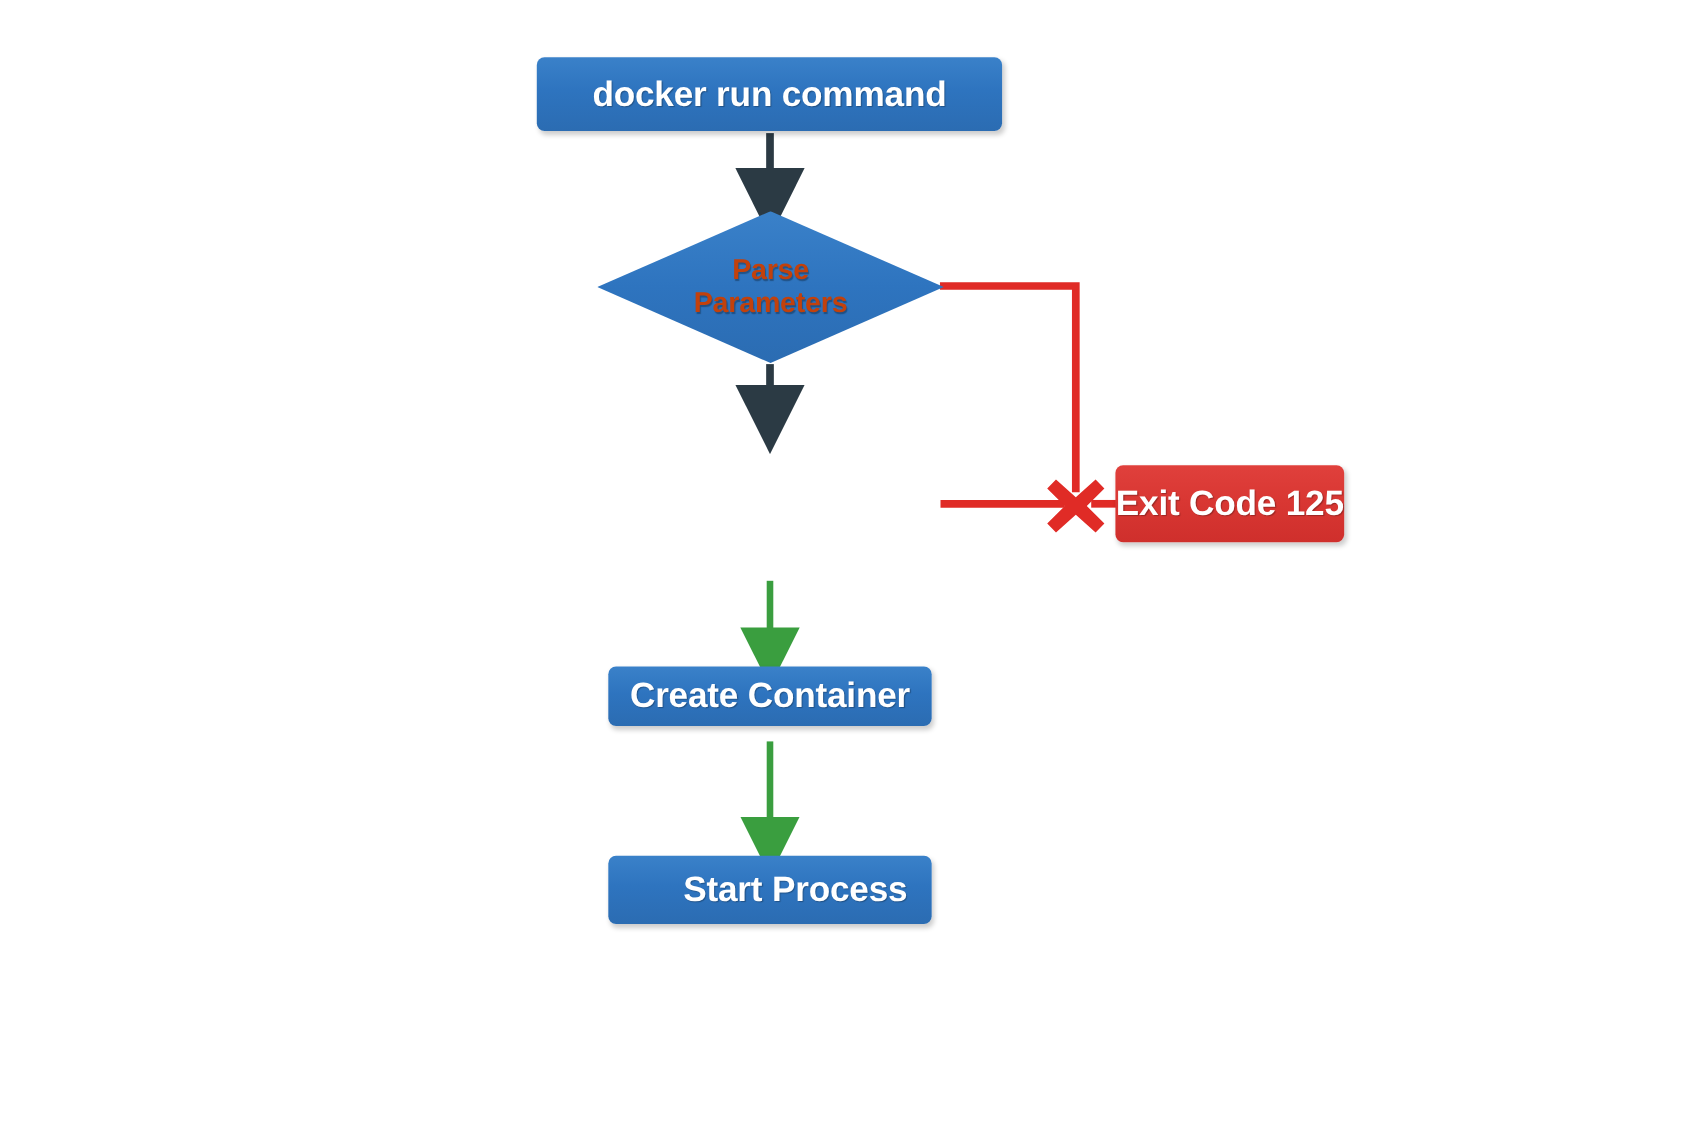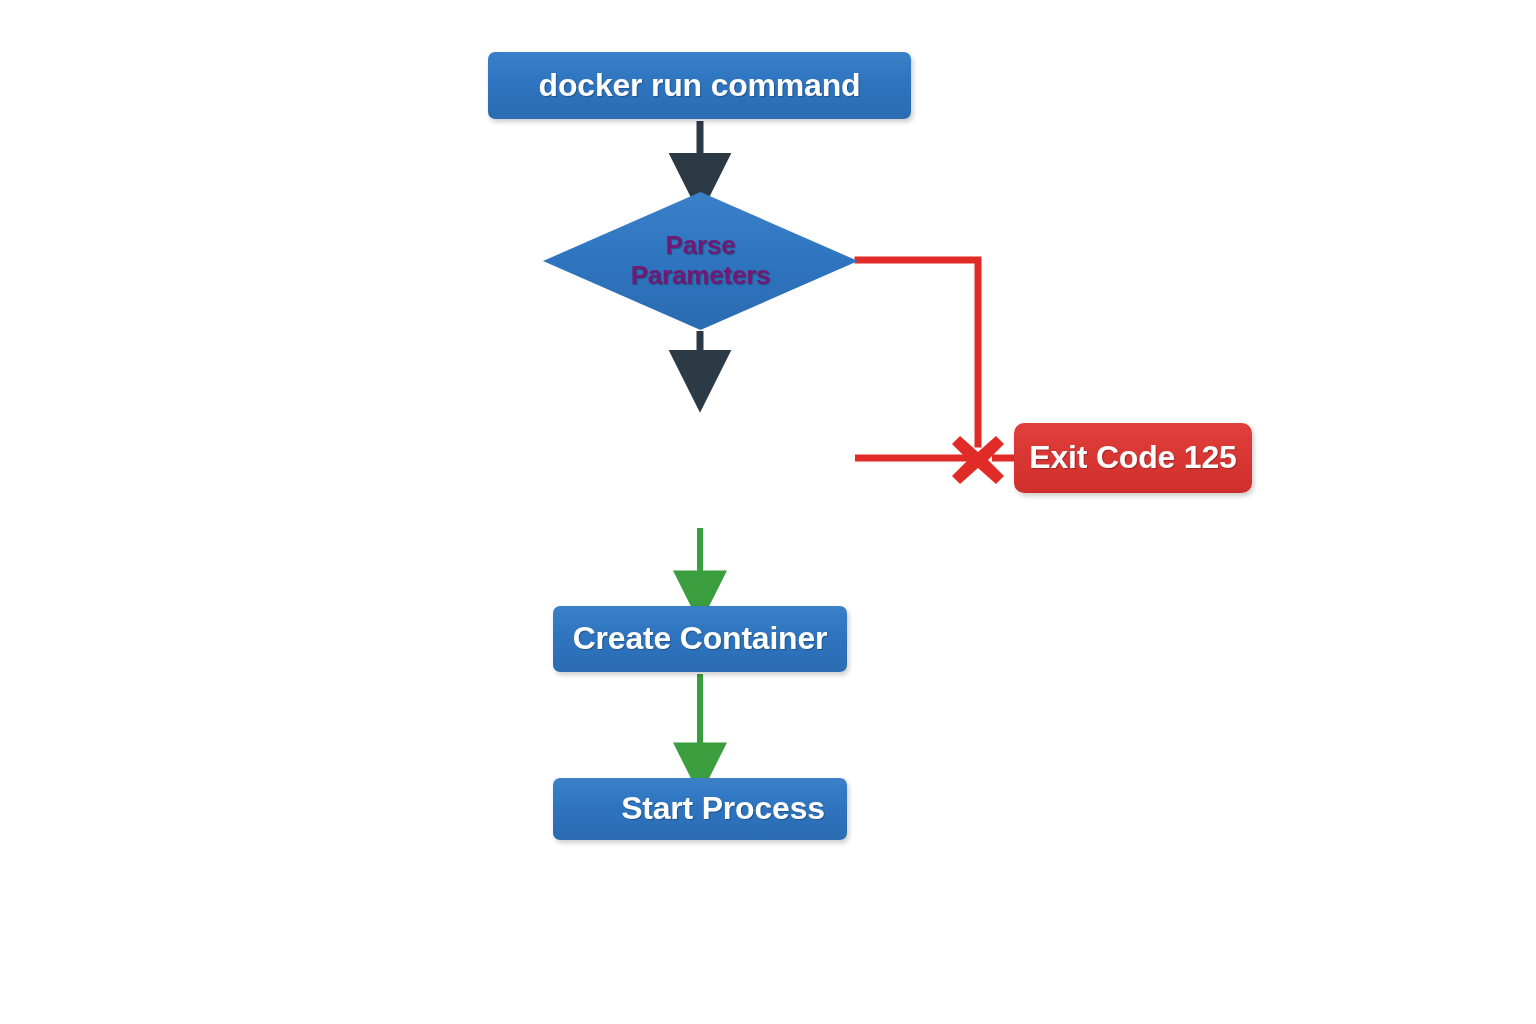--- a/index.html
+++ b/index.html
@@ -61,21 +61,21 @@
   .diamond-label {
     position: absolute;
     left: 0;
     top: 0;
     width: 100%;
     height: 100%;
     display: flex;
     align-items: center;
     justify-content: center;
     text-align: center;
-    color: #701a75;
+    color: #c2410c;
     font-weight: bold;
     font-size: 26px;
     line-height: 1.14;
     letter-spacing: -0.2px;
     text-shadow: 1px 1px 1px rgba(0,0,0,0.30);
     user-select: none;
     pointer-events: none;
   }
   .x-marker {
     position: absolute;
@@ -147,19 +147,19 @@
     </svg>
     <div class="diamond-label">
       <span>
         <span>Parse</span><br>
         <span>Parameters</span>
       </span>
     </div>
   </div>
 
 
-  <div class="node box" style="left:553px; top:606px; width:294px; height:66px;">Create Container</div>
+  <div class="node box" style="left:553px; top:606px; width:294px; height:54px;">Create Container</div>
 
   <div class="node box" style="left:553px; top:778px; width:294px; height:62px;padding-left:46px;">Start Process</div>
 
-  <div class="node box red" style="left:1014px; top:423px; width:238px; height:70px;border-radius:10px;">Exit Code 125</div>
+  <div class="node box red" style="left:1014px; top:423px; width:208px; height:70px;">Exit Code 125</div>
 
 </div>
 
 </body></html>

